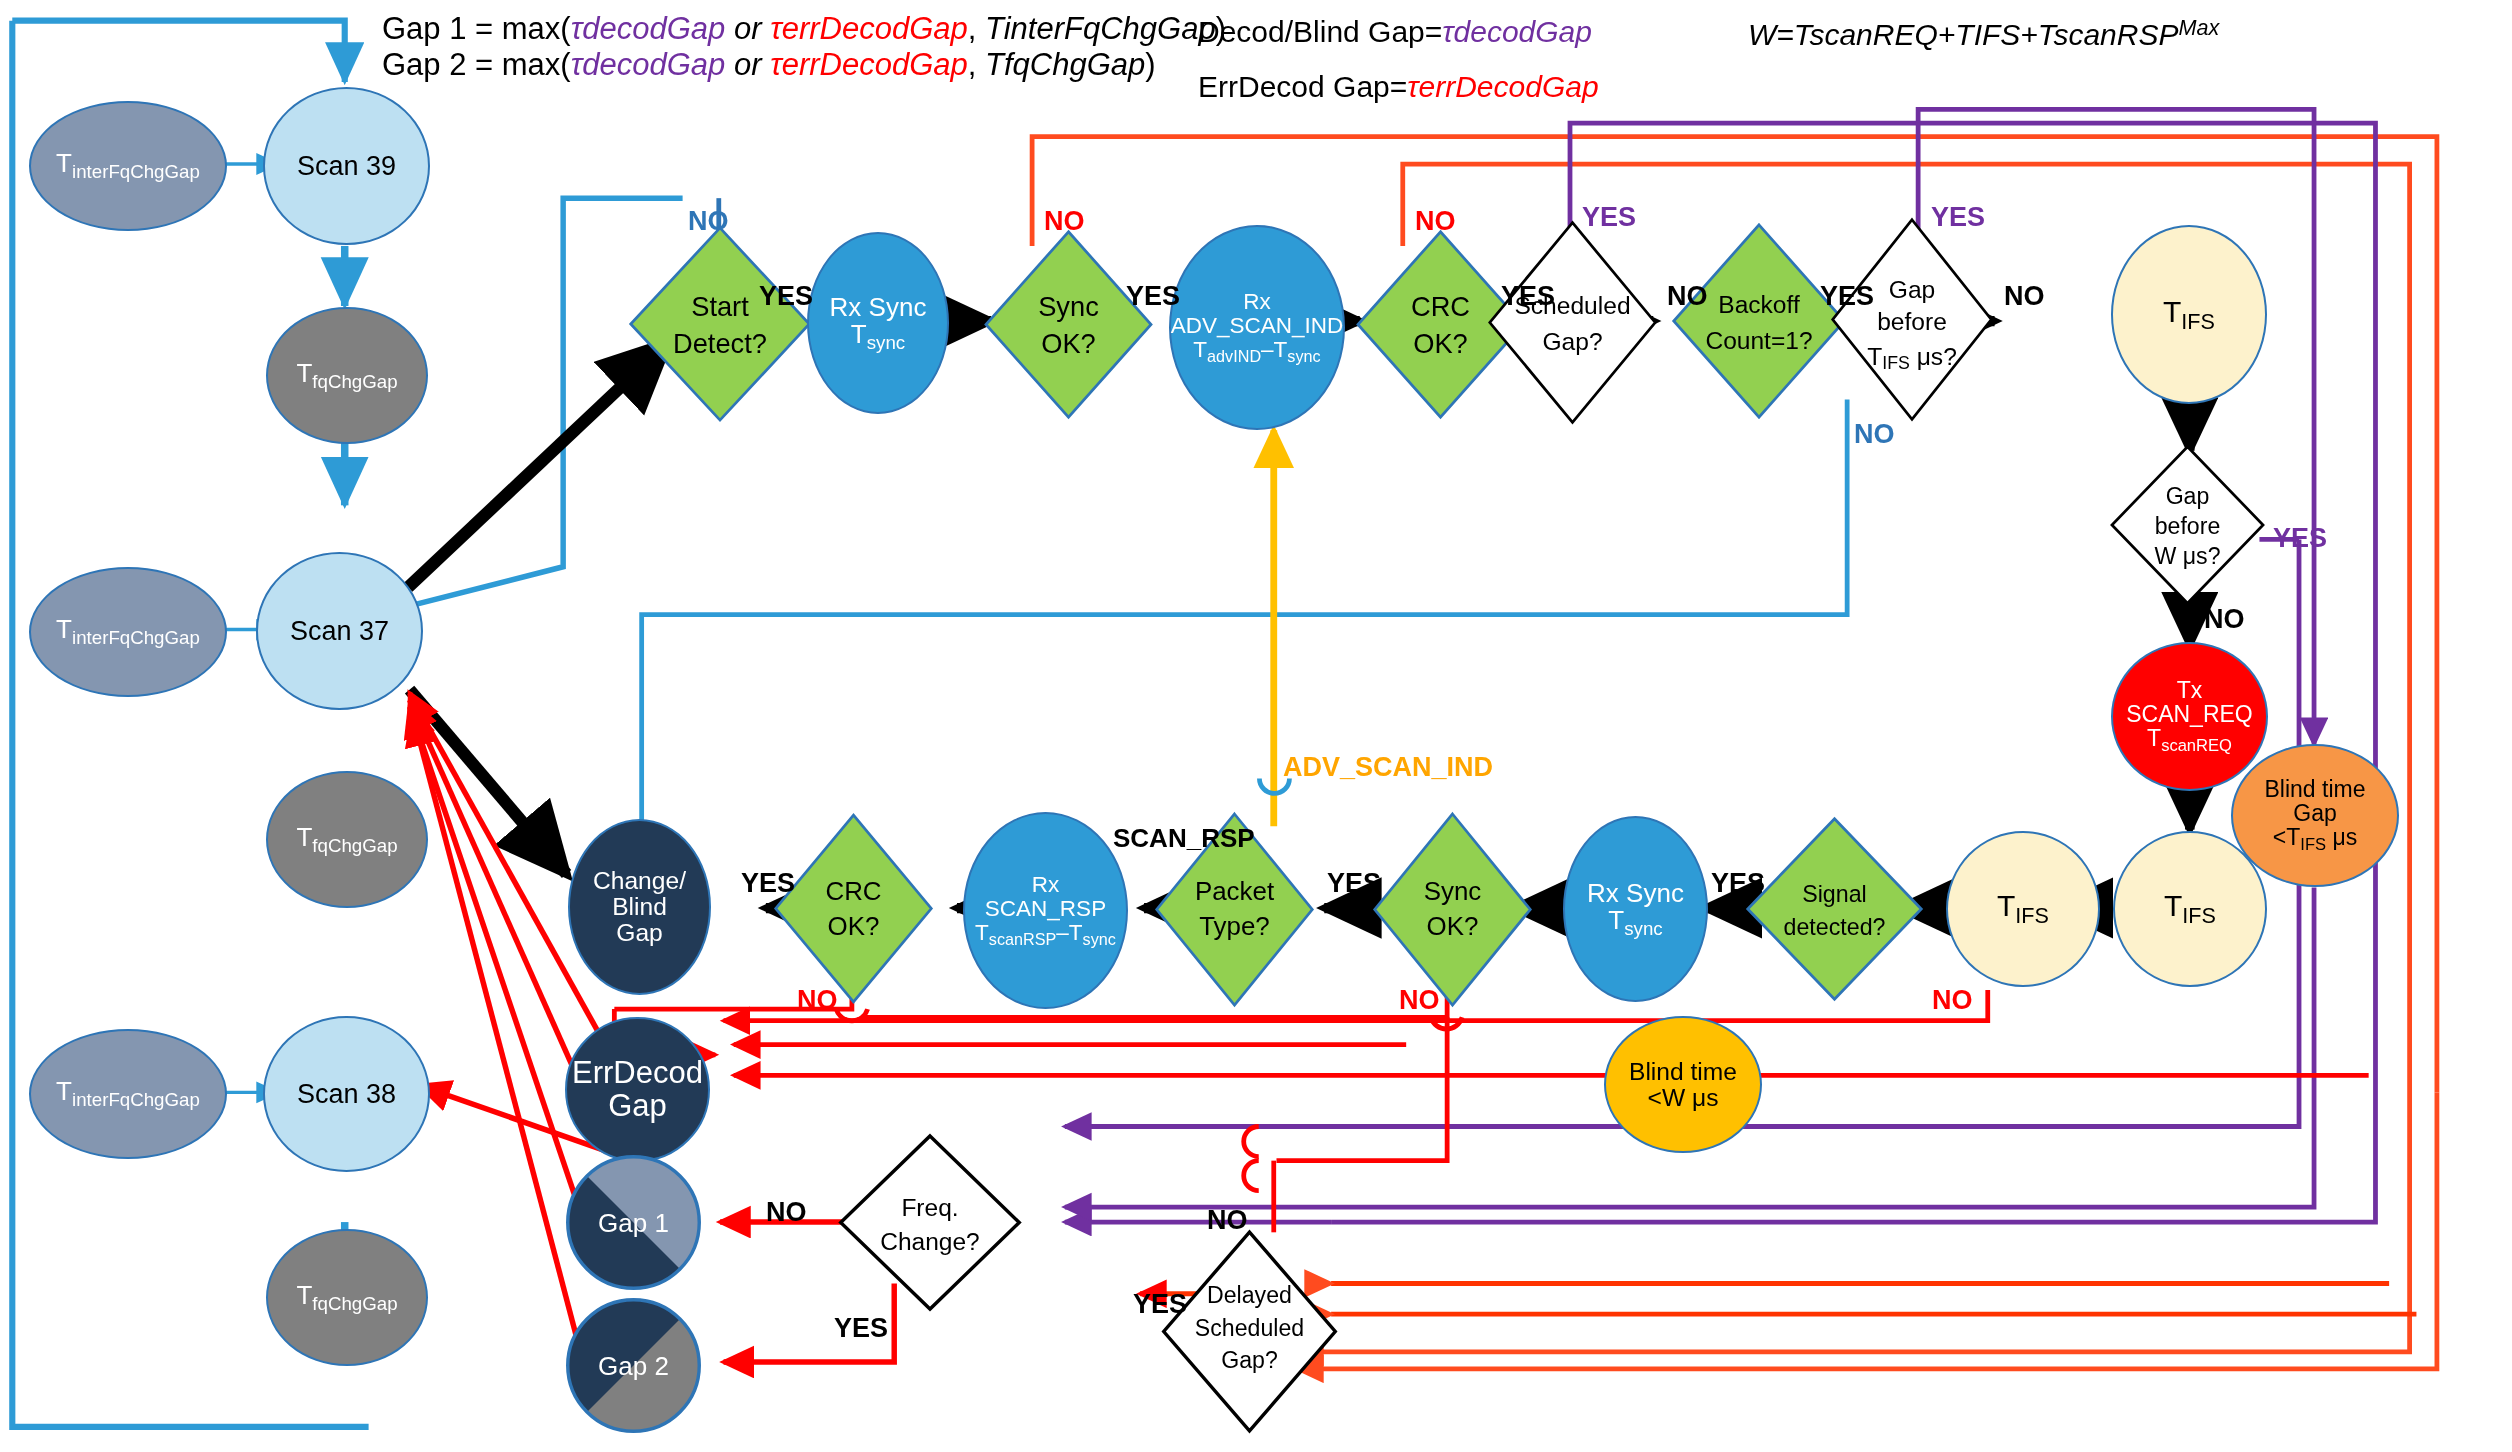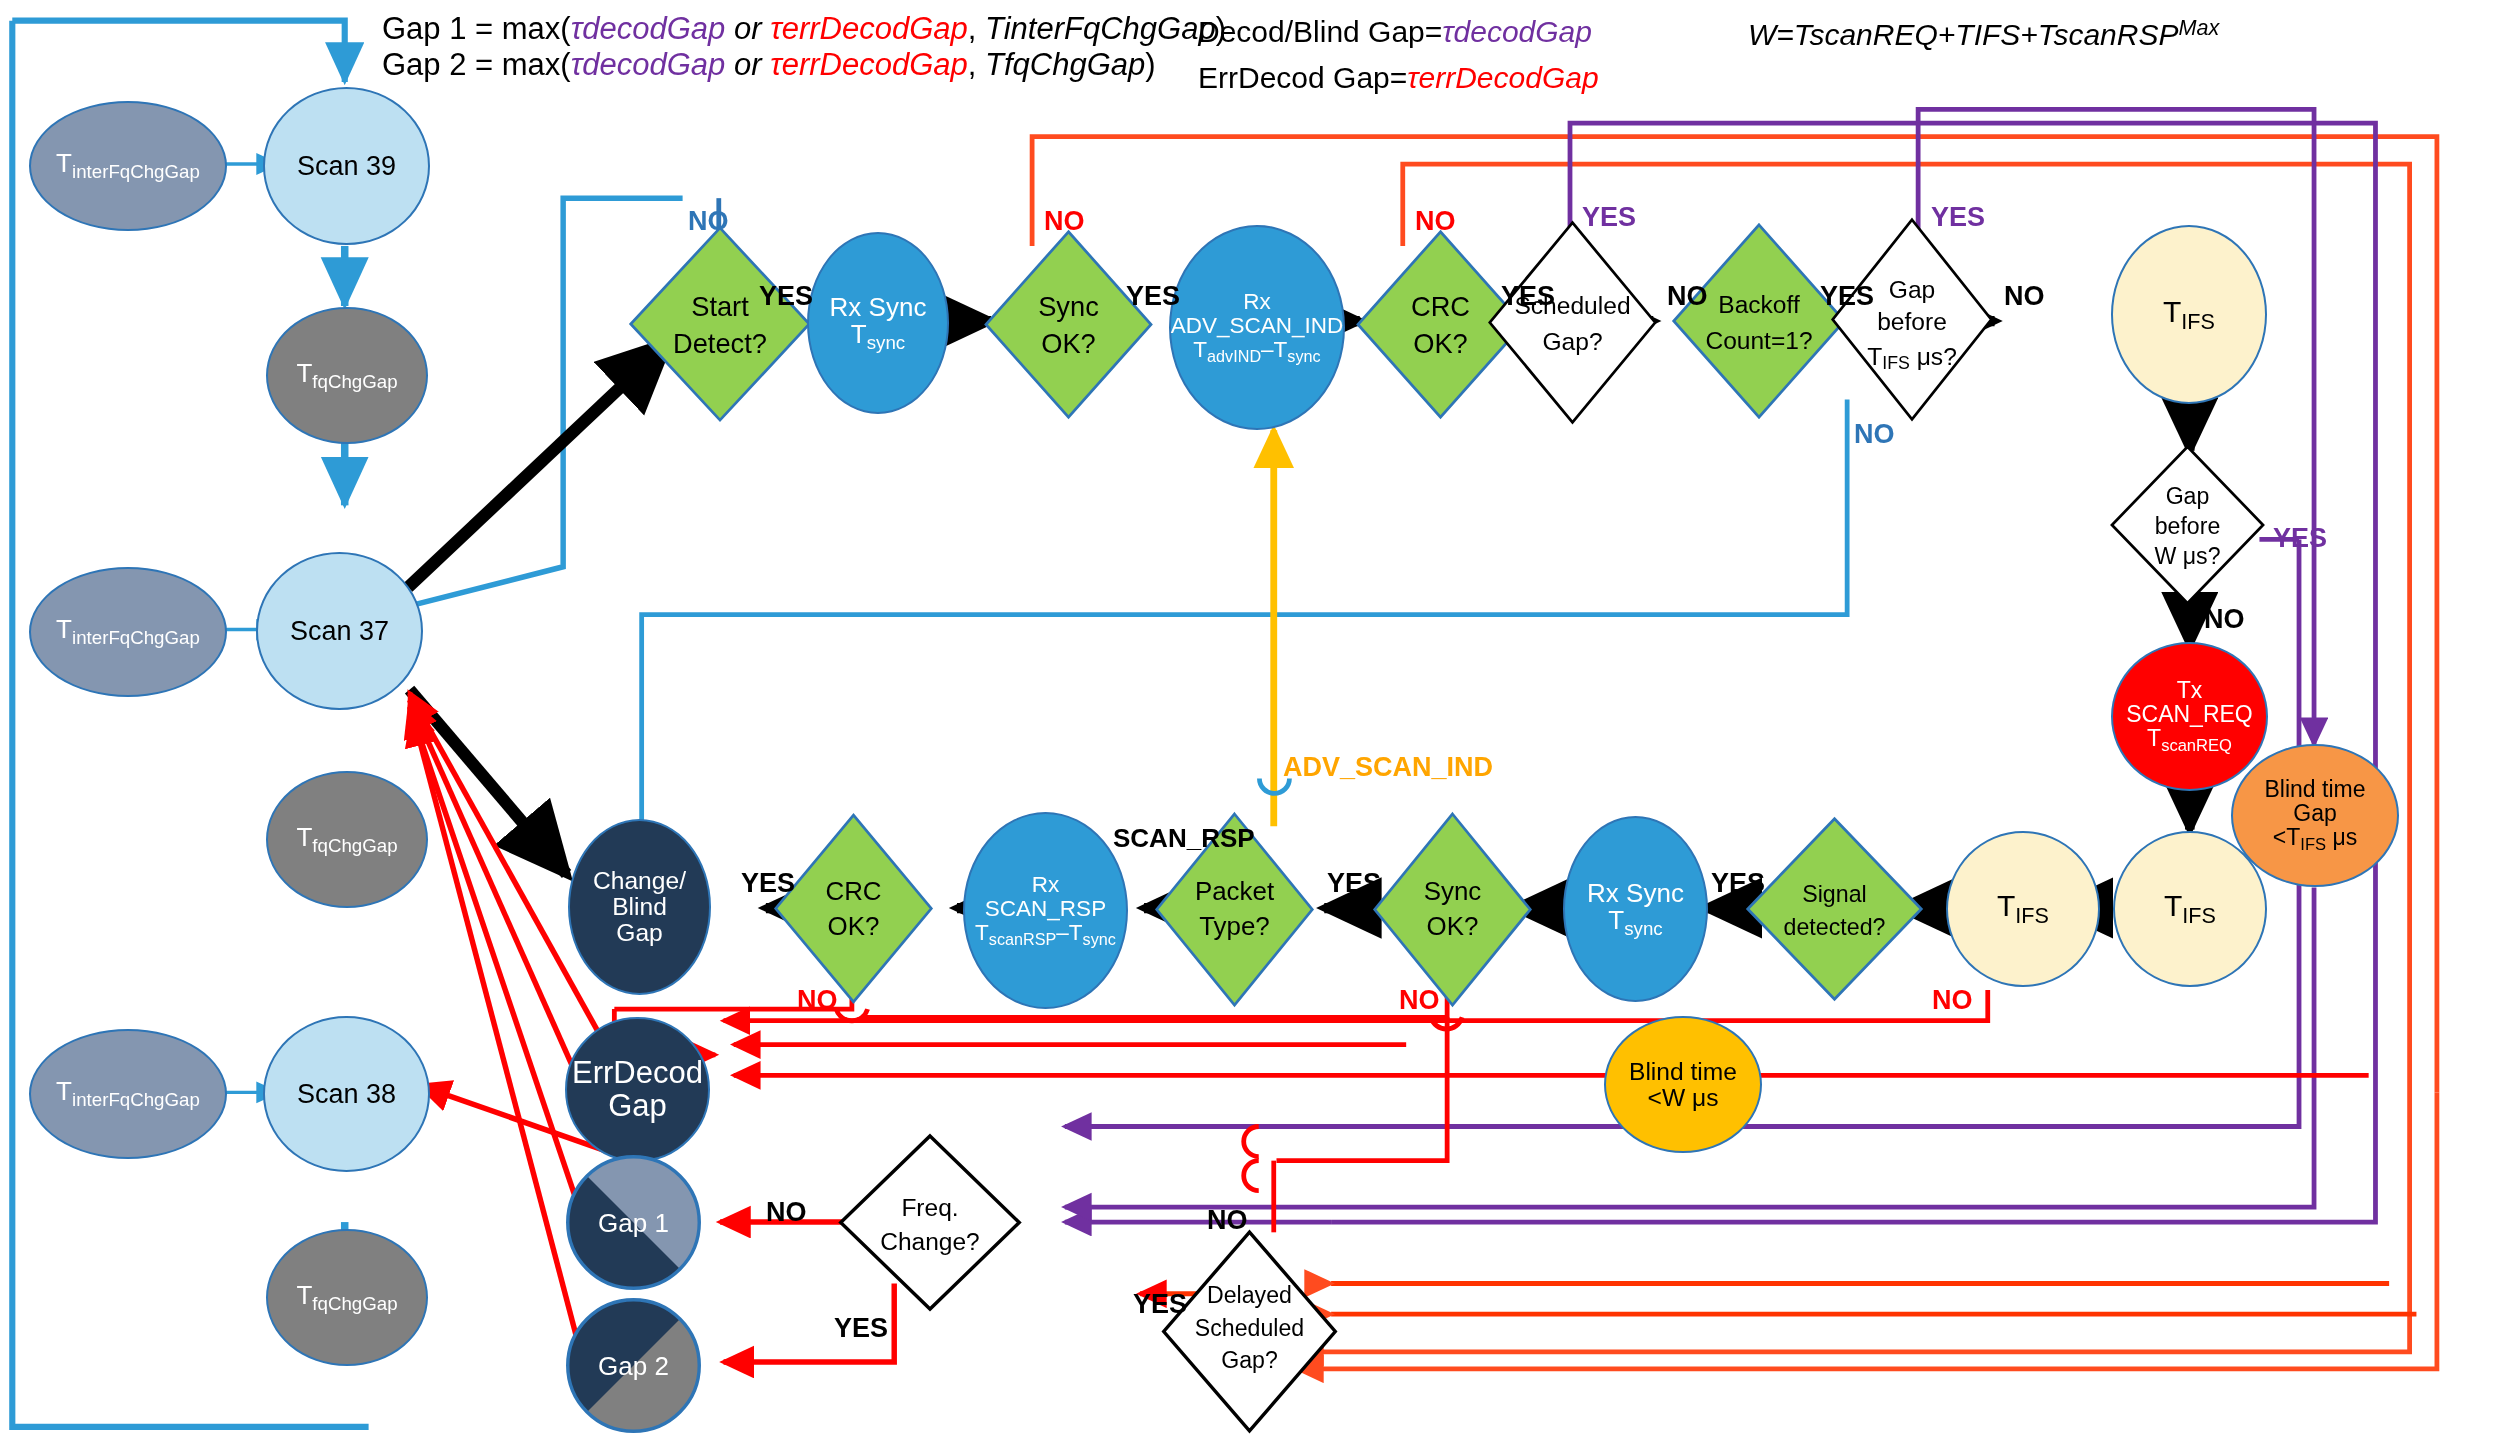--- a/index.html
+++ b/index.html
@@ -153,21 +153,21 @@
 
   <div class="eqn" style="left:382px;top:11px;font-size:31px;">
     <span class="blk">Gap 1 = max(</span><span class="purple it">τdecodGap</span><span class="blk it"> or </span><span class="red it">τerrDecodGap</span><span class="blk">, </span><span class="blk it">TinterFqChgGap</span><span class="blk">)</span>
   </div>
   <div class="eqn" style="left:382px;top:47px;font-size:31px;">
     <span class="blk">Gap 2 = max(</span><span class="purple it">τdecodGap</span><span class="blk it"> or </span><span class="red it">τerrDecodGap</span><span class="blk">, </span><span class="blk it">TfqChgGap</span><span class="blk">)</span>
   </div>
   <div class="eqn" style="left:1198px;top:15px;font-size:30px;">
     <span class="blk">Decod/Blind Gap=</span><span class="purple it">τdecodGap</span>
   </div>
-  <div class="eqn" style="left:1198px;top:61px;font-size:30px;">
+  <div class="eqn" style="left:1198px;top:70px;font-size:30px;">
     <span class="blk">ErrDecod Gap=</span><span class="red it">τerrDecodGap</span>
   </div>
   <div class="eqn" style="left:1748px;top:15px;font-size:30px;">
     <span class="blk it">W=TscanREQ+TIFS+TscanRSP</span><span class="blk it sup">Max</span>
   </div>
 
   <div class="node ell" style="left:29px;top:101px;width:198px;height:130px;background:#8496B0;color:#fff;font-size:26px;">
     <span>T<span class="sub">interFqChgGap</span></span>
   </div>
   <div class="node ell" style="left:263px;top:87px;width:167px;height:158px;background:#BDE0F2;color:#000;font-size:27px;text-align:right;">

